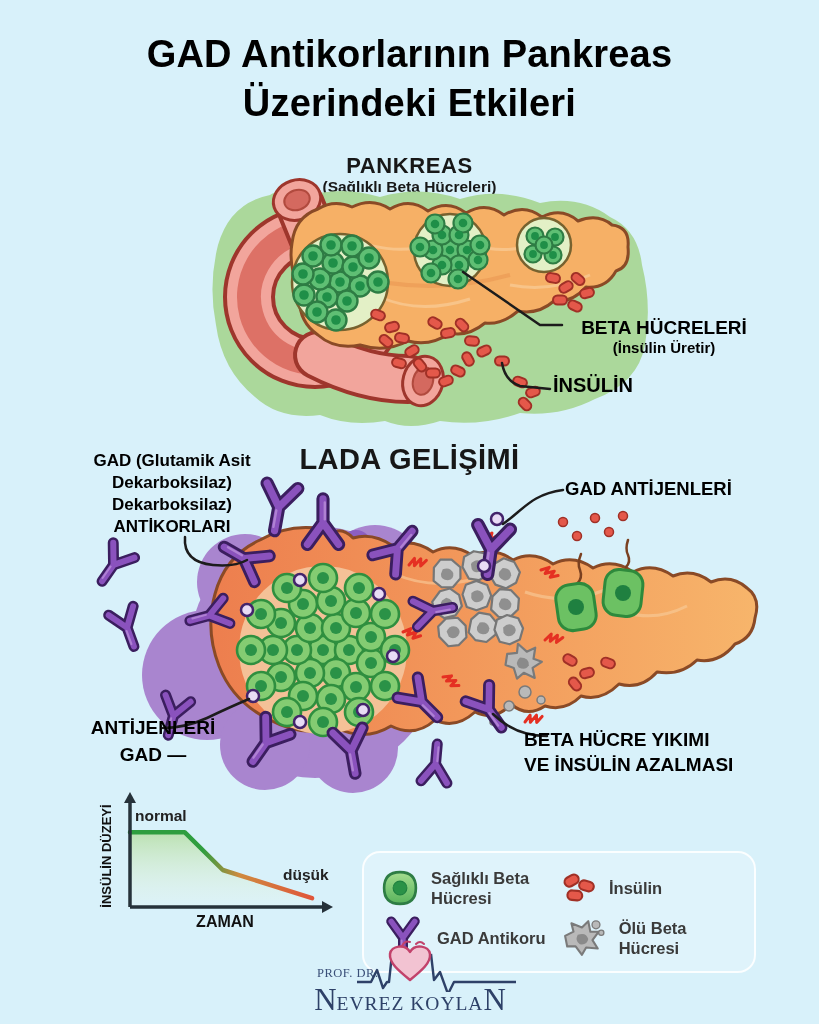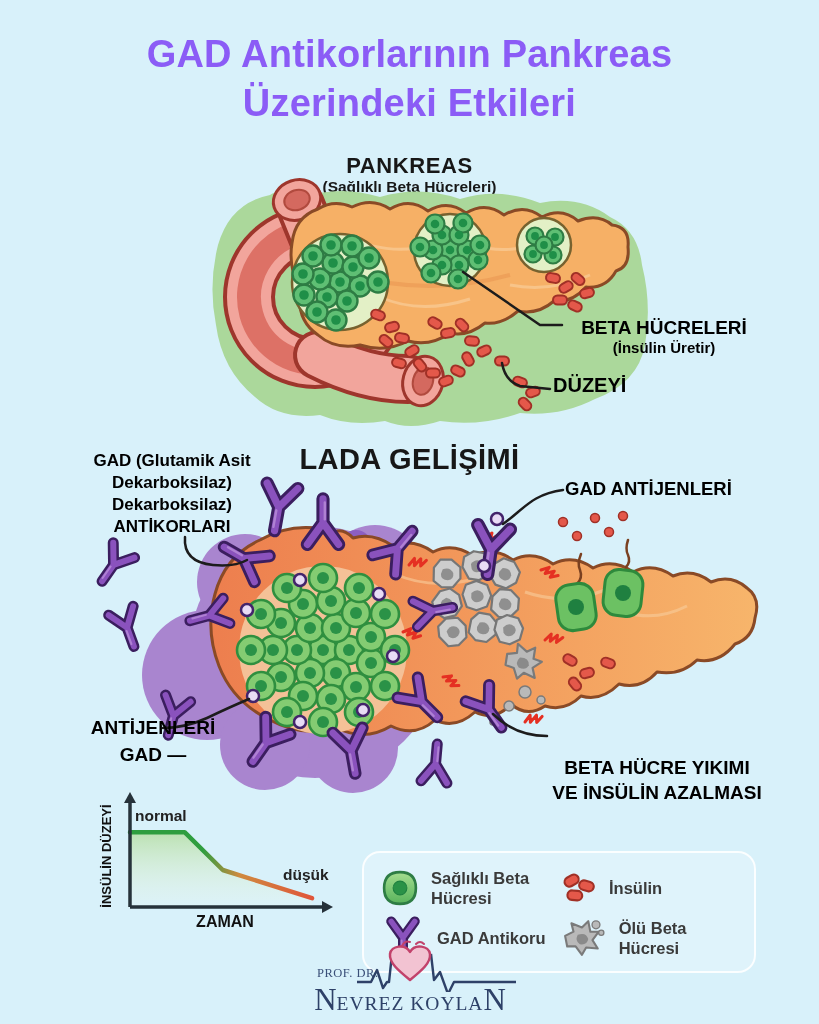--- a/index.html
+++ b/index.html
@@ -1,31 +1,31 @@
 <!DOCTYPE html>
 <html><head>
 <meta charset="utf-8">
 <style>
   html,body{margin:0;padding:0;background:#bcdde8;}
   .canvas{position:relative;width:819px;height:1024px;background:#d8f1fa;overflow:hidden;
           font-family:"Liberation Sans",sans-serif;color:#171717;margin:0 auto;}
   .abs{position:absolute;}
   .title{top:30px;left:0;width:819px;text-align:center;font-size:38px;line-height:49px;
-         font-weight:bold;color:#8b5cf6;letter-spacing:0.2px;}
+         font-weight:bold;color:#000000;letter-spacing:0.2px;}
   .h-heading{top:153px;left:0;width:819px;text-align:center;font-size:22px;font-weight:bold;letter-spacing:0.6px;}
   .h-subheading{top:178px;left:0;width:819px;text-align:center;font-size:15.5px;font-weight:bold;}
   .lbl{font-weight:bold;color:#000000;}
   .beta-label{left:556px;top:317px;width:216px;text-align:center;font-size:19px;line-height:22px;white-space:nowrap;}
   .beta-label .sub{font-size:15px;line-height:17px;}
   .insulin-label{left:553px;top:374px;font-size:20px;}
   .lada-heading{top:443px;left:0;width:819px;text-align:center;font-size:29px;font-weight:bold;letter-spacing:0.4px;}
   .ab-label{left:84px;top:450px;width:176px;text-align:center;font-size:17px;line-height:22px;}
   .antigen-top-label{left:565px;top:478px;font-size:18.5px;}
   .antigen-left-label{left:78px;top:714px;width:150px;text-align:center;font-size:19px;line-height:27px;}
-  .destruction-label{left:524px;top:727px;width:266px;text-align:center;font-size:19px;line-height:25px;margin-top:28px;}
+  .destruction-label{left:524px;top:727px;width:266px;font-size:19px;line-height:25px;}
   .legend{left:362px;top:817px;width:394px;height:122px;border-radius:18px;
           border:2px solid rgba(255,255,255,0.85);background:rgba(255,255,255,0.18);
           display:grid;grid-template-columns:178px 1fr;grid-template-rows:1fr 1fr;
           padding:10px 14px 8px 18px;box-sizing:border-box;align-items:center;margin-top:34px;}
   .legend-item{display:flex;align-items:center;gap:13px;}
   .legend-item .txt{font-size:16.5px;font-weight:bold;color:#3a3a3a;line-height:20px;}
   .w-narrow{width:118px;}
   .footer{left:293px;top:934px;width:234px;height:86px;color:#2e4168;}
   .footer .prefix{position:absolute;left:24px;top:32px;font-family:"Liberation Serif",serif;
                   font-size:12.5px;letter-spacing:0.5px;color:#3a4f78;}
@@ -244,21 +244,21 @@
     <g stroke="#1c1c1c" stroke-width="2.5" fill="none" stroke-linecap="round">
       <path d="M313,97 L390,150 L412,150"></path>
       <path d="M352,188 Q355,206 370,211 L400,214"></path>
     </g>
   </svg>
 
   <div class="abs lbl beta-label">
     <div>BETA HÜCRELERİ</div>
     <div class="sub">(İnsülin Üretir)</div>
   </div>
-  <div class="abs lbl insulin-label">DÜZEYİ</div>
+  <div class="abs lbl insulin-label">İNSÜLİN</div>
 
   <div class="abs lada-heading">LADA GELİŞİMİ</div>
 
   <div class="abs lbl ab-label">
     <div>GAD (Glutamik Asit</div>
     <div>Dekarboksilaz)</div>
     <div>Dekarboksilaz)</div>
     <div>ANTİKORLARI</div>
   </div>
   <div class="abs lbl antigen-top-label">GAD ANTİJENLERİ</div>

